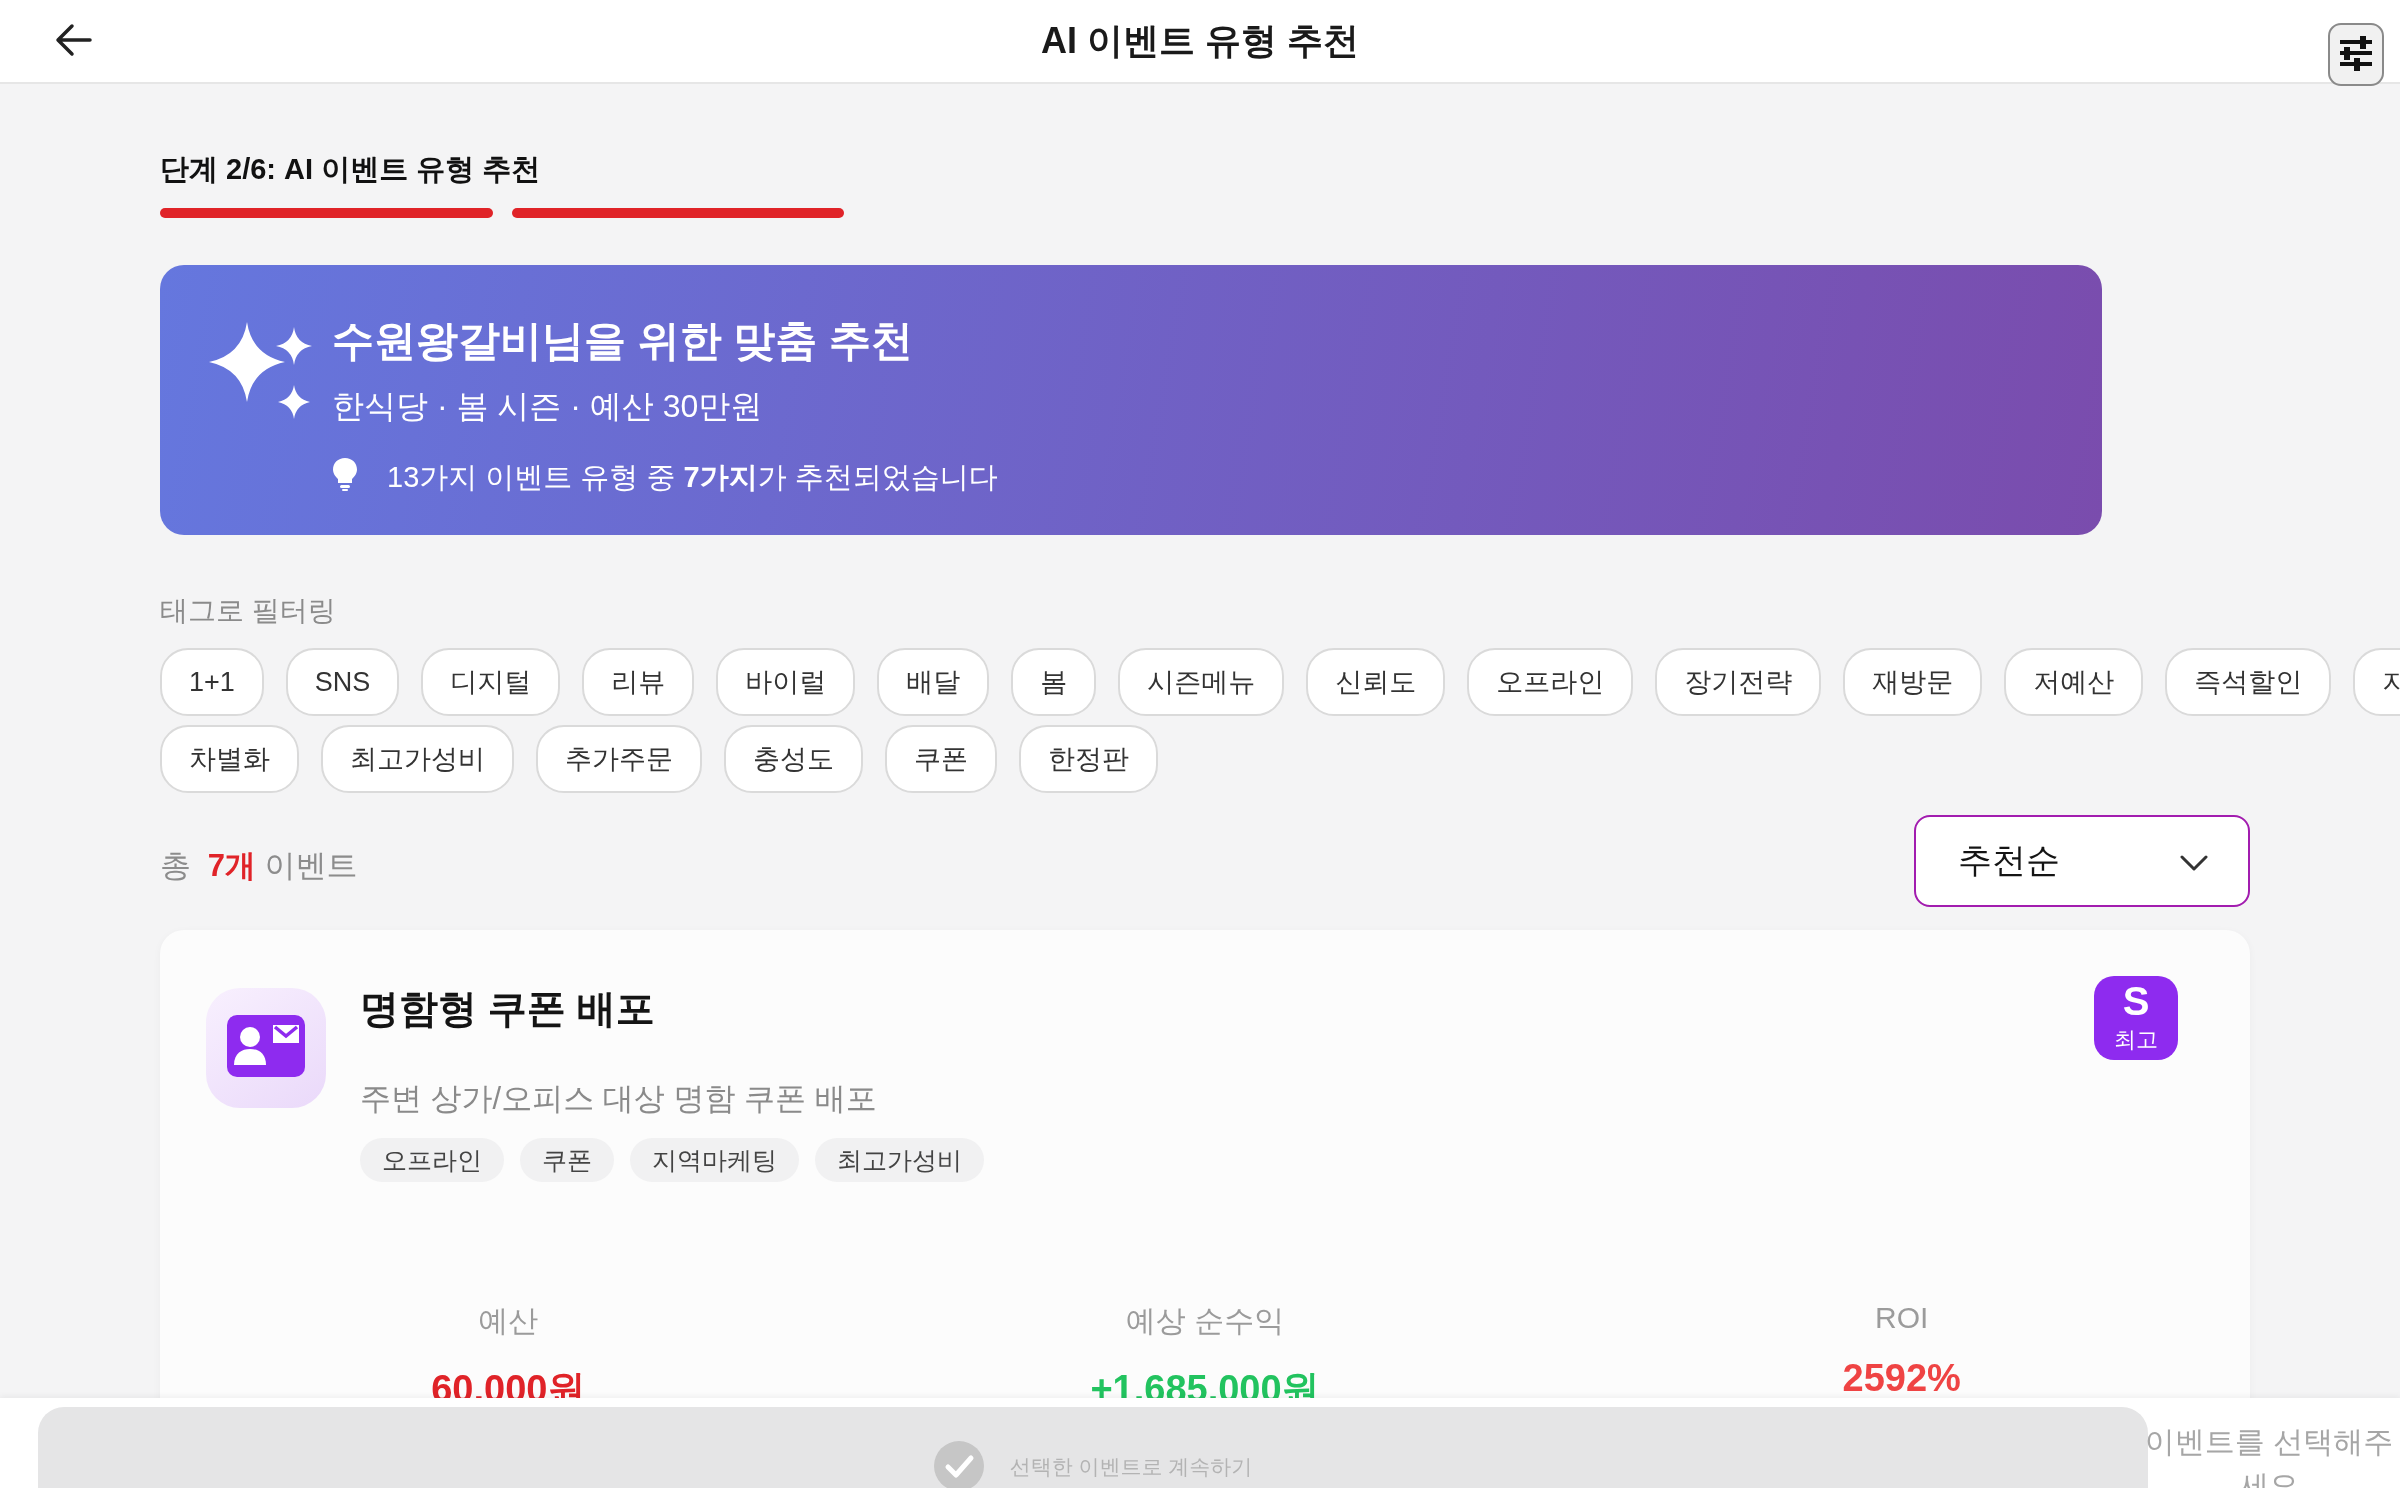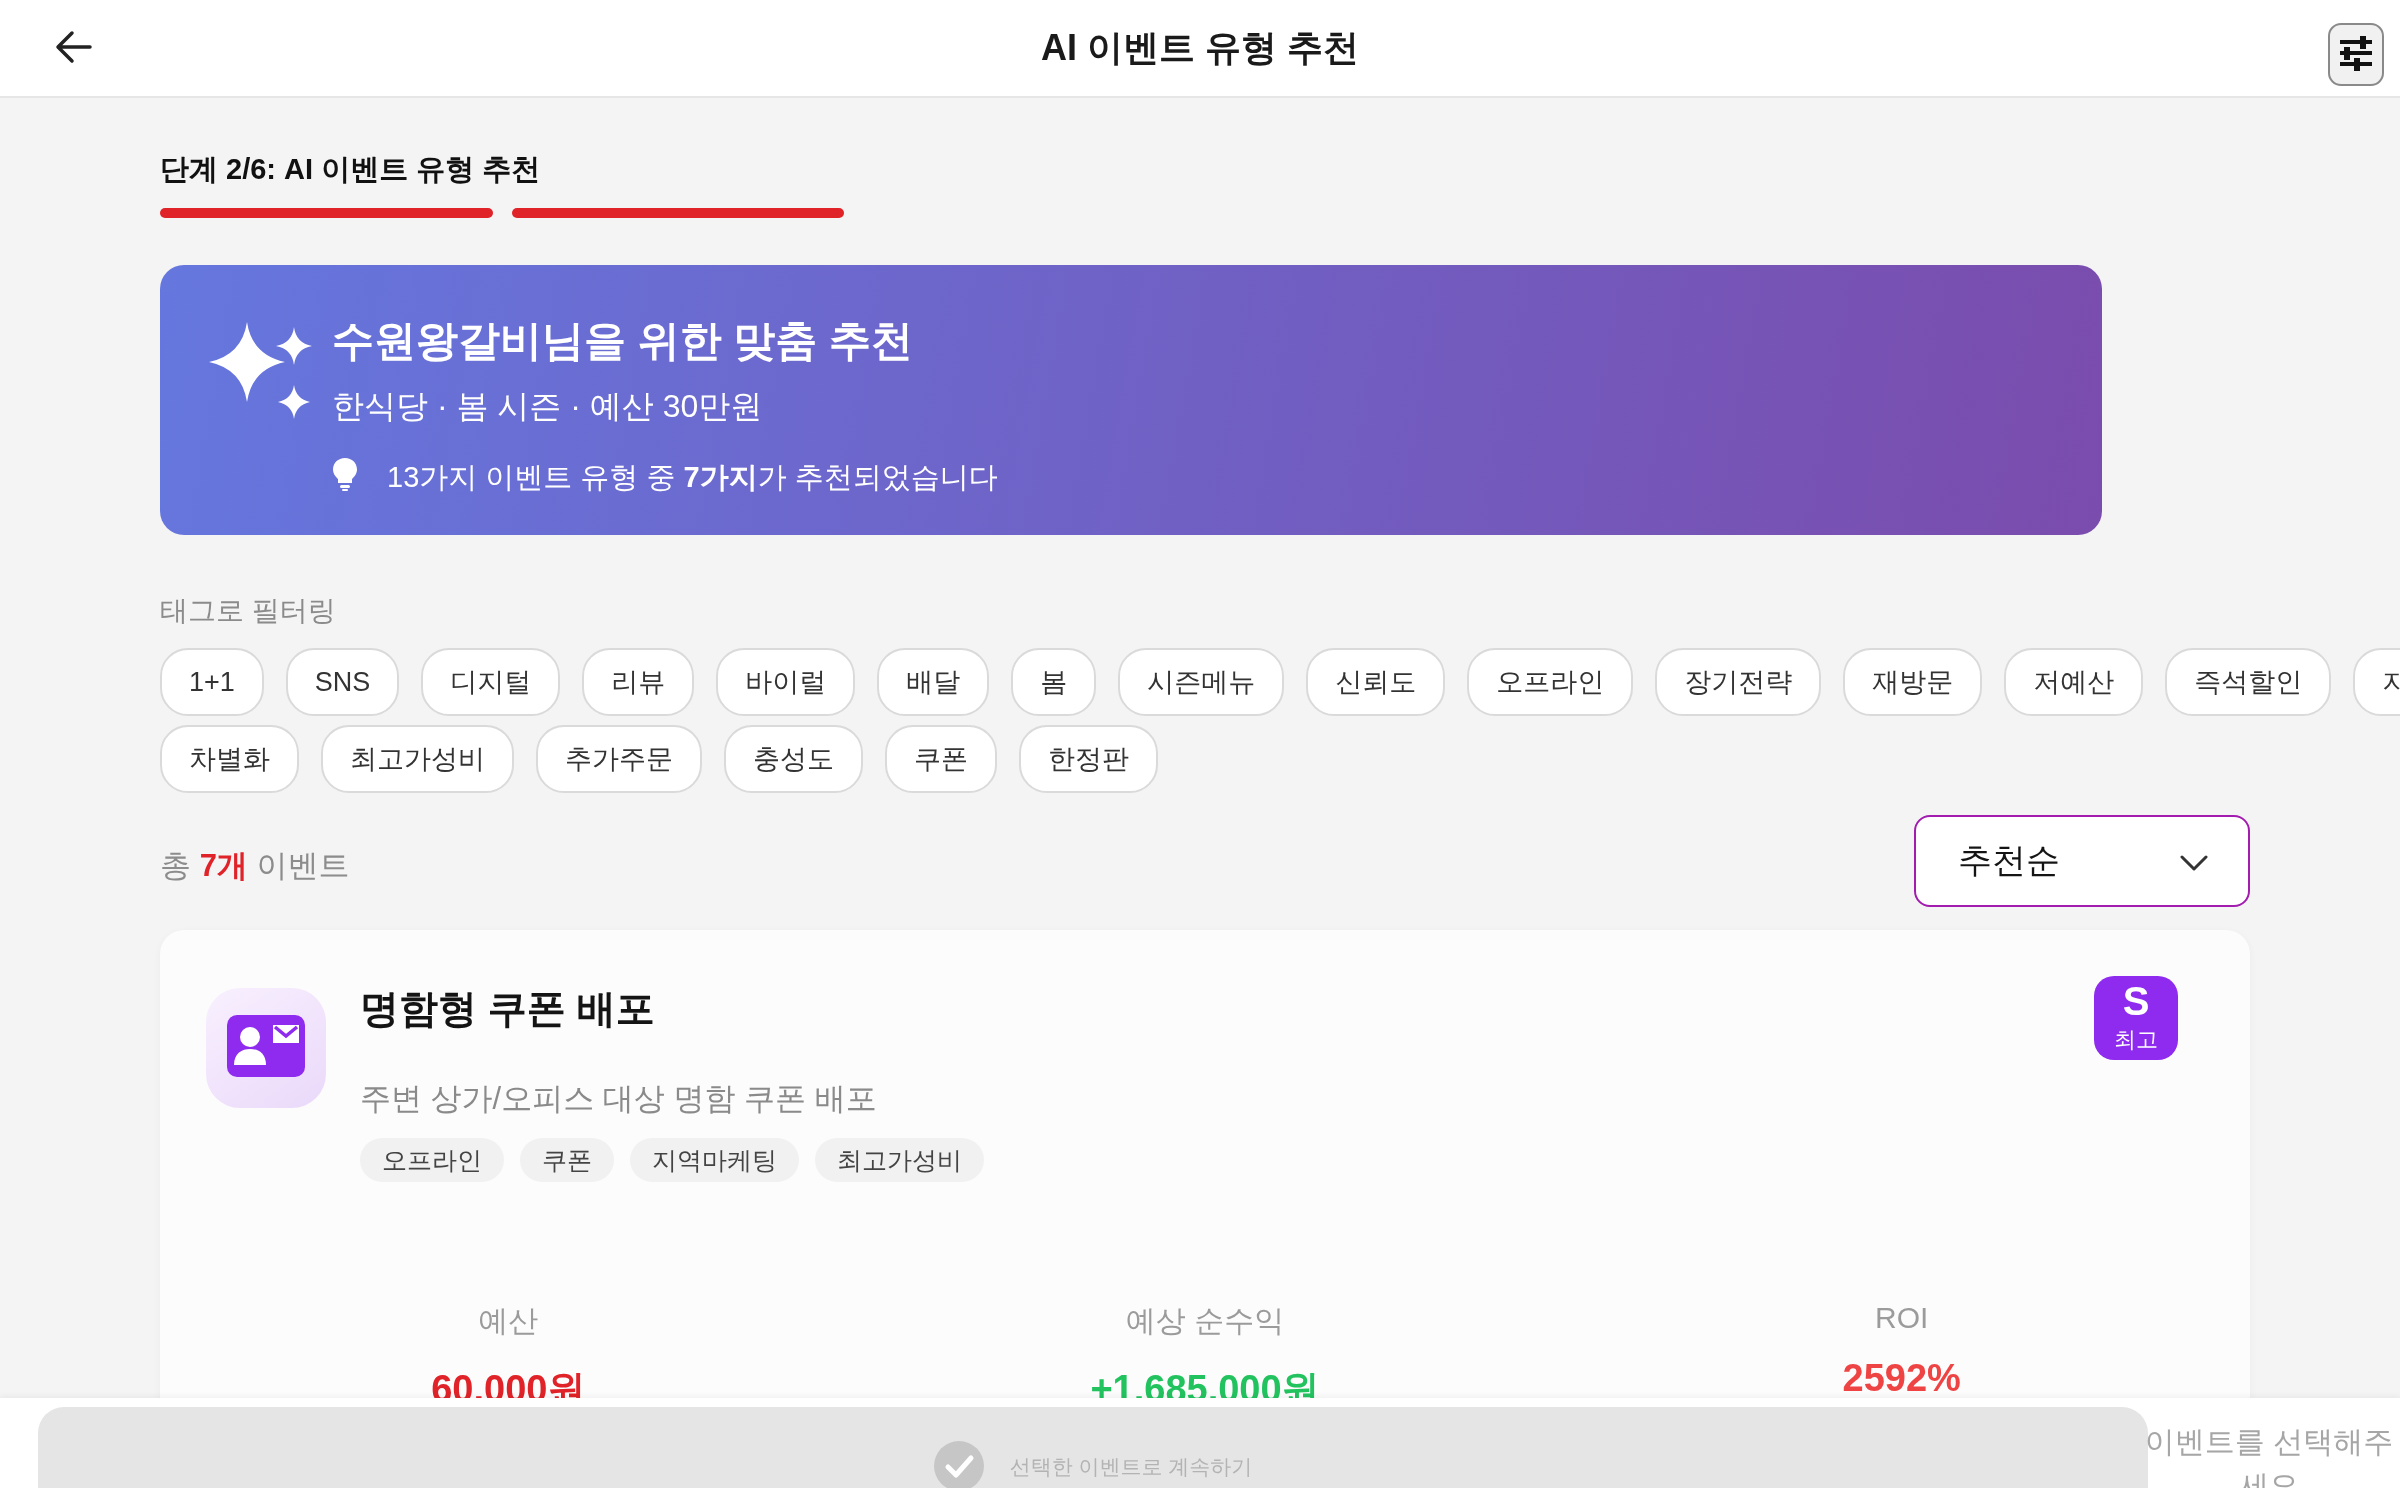--- a/index.html
+++ b/index.html
@@ -6,21 +6,21 @@
   html,body { width:2400px; height:1488px; }
   body {
     font-family:"Liberation Sans","DejaVu Sans",sans-serif;
     background:#f4f4f5;
     color:#141414;
   }
   .stage { position:relative; width:2400px; height:1488px; overflow:hidden; background:#f4f4f5; }
 
   
   .header {
-    position:absolute; top:0; left:0; width:2400px; height:98px;
+    position:absolute; top:0; left:0; width:2400px; height:84px;
     background:#ffffff; border-bottom:2px solid #e6e6e6;
     display:flex; align-items:center;
   }
   .back-btn {
     position:absolute; left:44px; top:50%; transform:translateY(-50%);
     width:60px; height:60px; border:none; background:transparent; cursor:pointer;
     display:flex; align-items:center; justify-content:center;
   }
   .header-title {
     width:100%; text-align:center; font-size:36px; font-weight:bold; color:#1a1a1a;
@@ -55,21 +55,21 @@
   .chip-row.row1 { top:648px; }
   .chip-row.row2 { top:725px; }
   .chip {
     height:68px; padding:0 27px; border-radius:28px;
     background:#ffffff; border:2px solid #dadada; color:#333;
     font-size:27px; font-family:inherit; display:flex; align-items:center; cursor:pointer; white-space:nowrap;
   }
 
   
   .count-line { position:absolute; left:160px; top:845px; font-size:31px; color:#8c8c8c; }
-  .count-line .count { color:#e02328; font-weight:bold; }
+  .count-line .count { color:#e02328; font-weight:bold;margin-left:8px; }
   .sort-select {
     position:absolute; left:1914px; top:815px; width:336px; height:92px;
     background:#ffffff; border:2px solid #a21caf; border-radius:16px;
     display:flex; align-items:center; cursor:pointer;
   }
   .sort-select .sort-text { margin-left:42px; font-size:34px; color:#141414; }
   .sort-select .chev { position:absolute; right:40px; top:38px; }
 
   
   .card {

